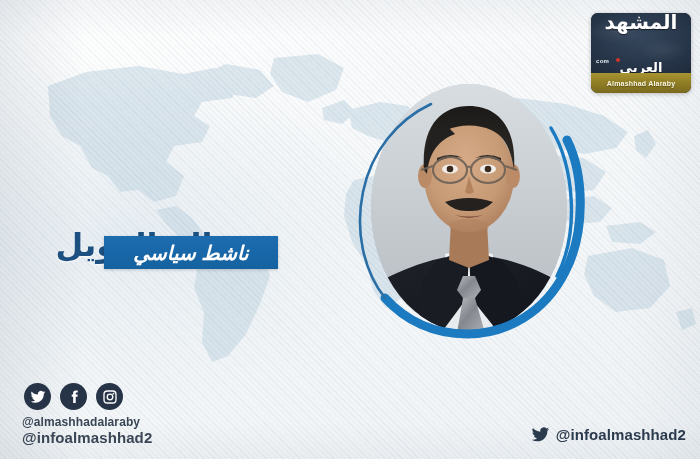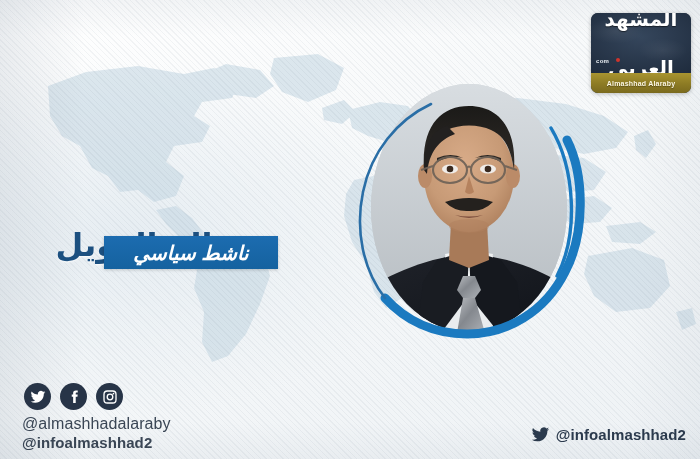--- a/index.html
+++ b/index.html
@@ -71,21 +71,21 @@
   .logo-ar1, .logo-ar2{
     position:relative;
     color:#ffffff;
     font-weight:bold;
     line-height:1;
     letter-spacing:-0.5px;
     direction:rtl;
     text-shadow:0 1px 1px rgba(0,0,0,0.5);
   }
   .logo-ar1{font-size:20px;margin-bottom:1px;}
-  .logo-ar2{font-size:20px;}
+  .logo-ar2{font-size:13px;}
   .logo-com{
     position:absolute;left:5px;bottom:9px;
     color:#e8edf2;font-size:6px;font-weight:bold;
     letter-spacing:0.3px;
   }
   .logo-dot{
     position:absolute;left:25px;bottom:11px;
     width:4px;height:4px;border-radius:50%;
     background:#d0342c;
   }
@@ -150,21 +150,21 @@
     width:27px;height:27px;border-radius:50%;
     background:#273447;
     display:flex;align-items:center;justify-content:center;
   }
   .sicon svg{display:block;}
   .handles{
     position:absolute;left:22px;top:415px;
     color:#3a4655;
     line-height:1.18;
   }
-  .handle1{font-size:16px;font-weight:normal;letter-spacing:0.1px;}
+  .handle1{font-size:12px;font-weight:bold;letter-spacing:0.1px;}
   .handle2{font-size:15px;font-weight:bold;letter-spacing:0.1px;}
 
   .footer-right{
     position:absolute;right:14px;top:425px;
     display:flex;align-items:center;gap:6px;
     color:#2b3a4d;
   }
   .footer-right .fr-text{font-size:15px;font-weight:bold;letter-spacing:0.1px;}
 </style>
 </head>

